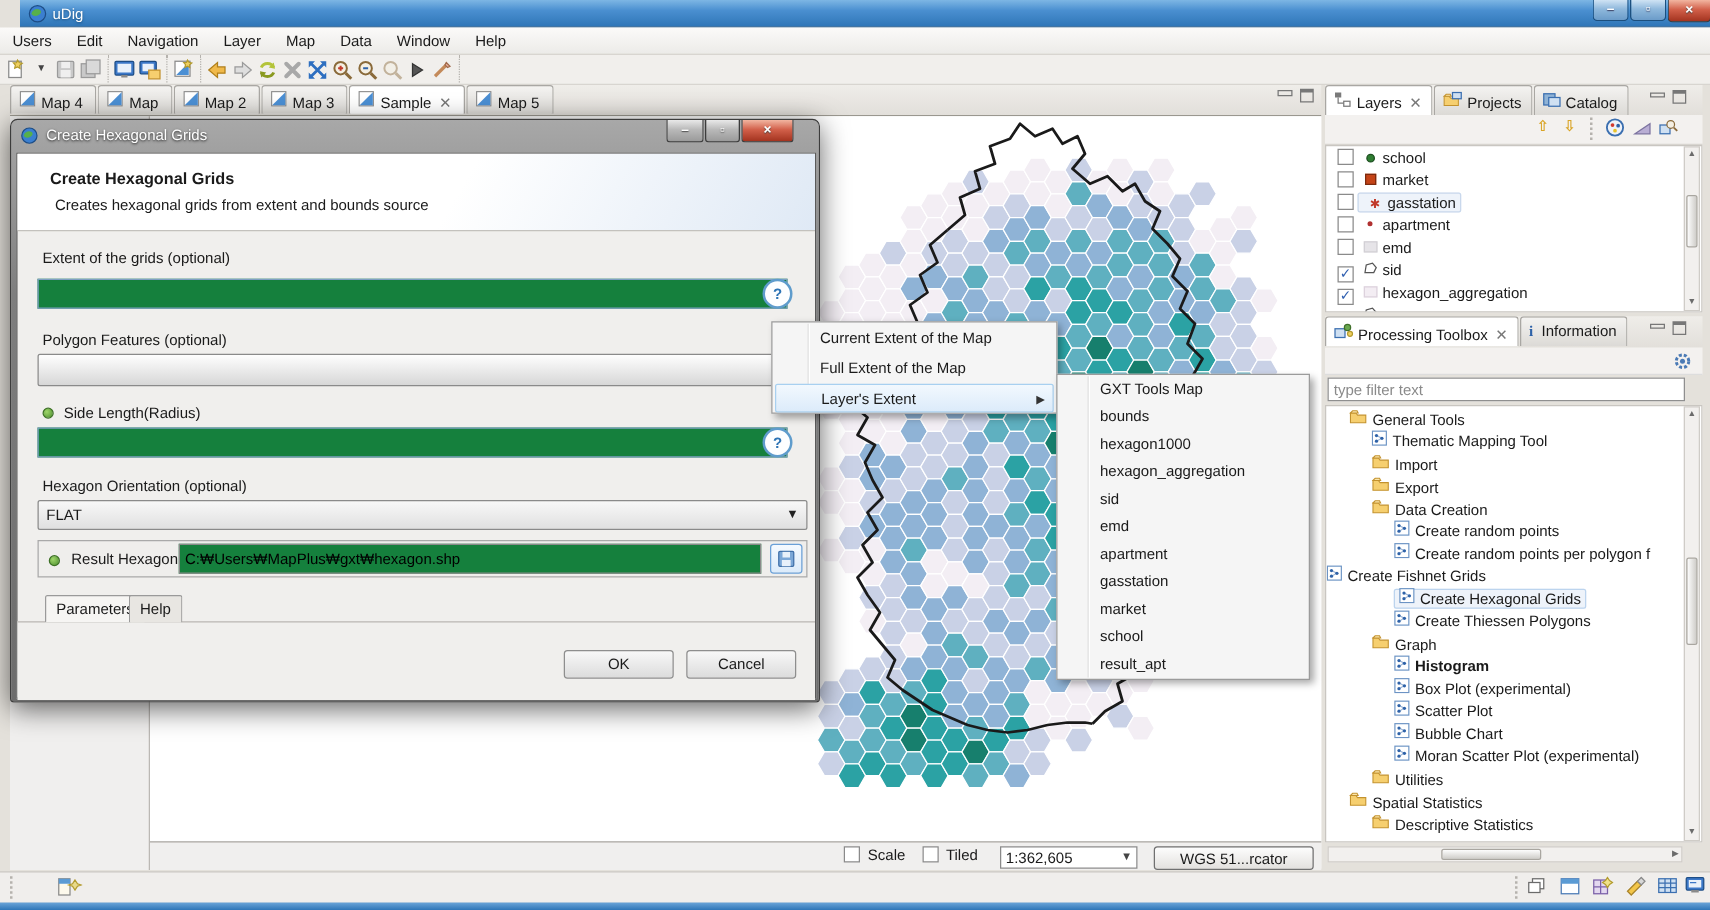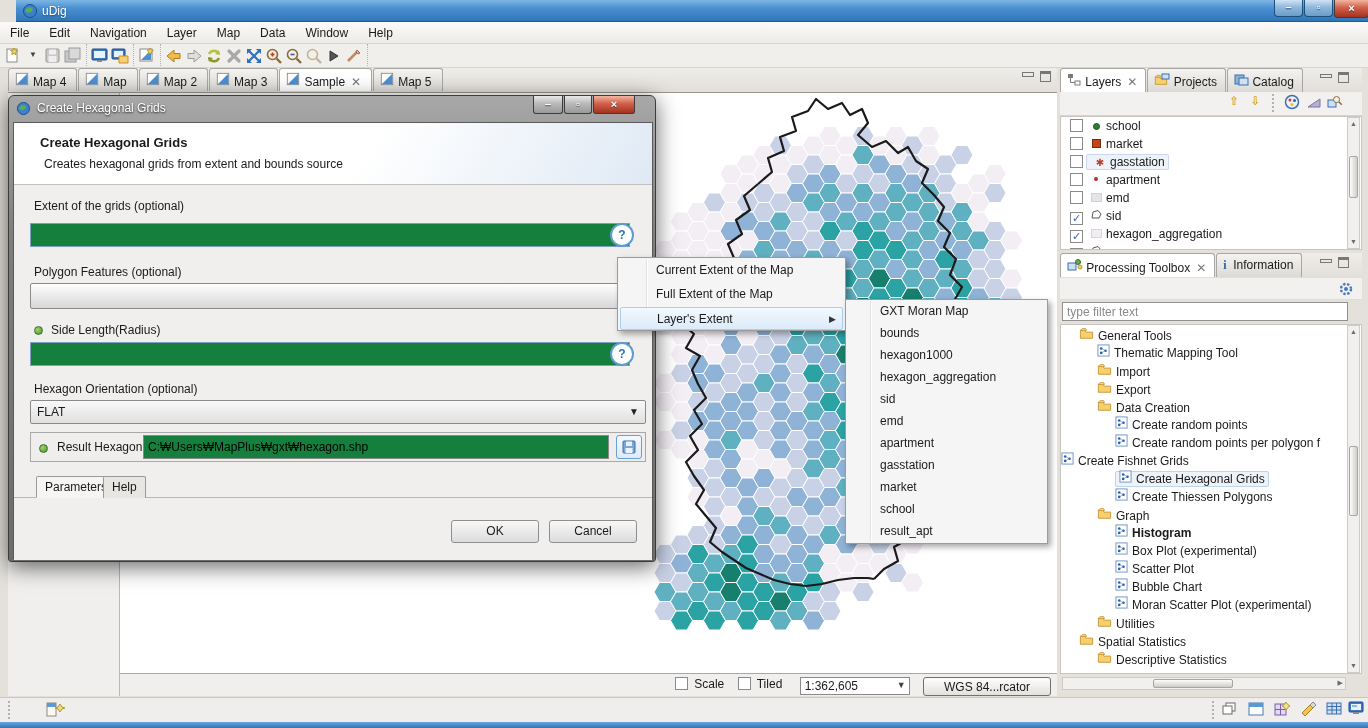--- a/index.html
+++ b/index.html
@@ -158,21 +158,21 @@
 <div id="titlebar" class="abs">
   <span class="abs" style="left:6px;top:3px"><svg width="16" height="16">
         <use href="#sym-globe"></use>
       </svg></span>
   <span id="title-text" class="abs">uDig</span>
   <span class="winbtn abs" style="left:1258px;width:29px">–</span>
   <span class="winbtn abs" style="left:1288px;width:29px">▫</span>
   <span class="winbtn close abs closefix dlgbtn" style="left:1318px;width:35px;border-radius:0 0 4px 4px">×</span>
 </div>
 
-<div id="menubar" class="abs"><span class="menu-item">File</span><span class="menu-item">Edit</span><span class="menu-item">Navigation</span><span class="menu-item">Layer</span><span class="menu-item">Map</span><span class="menu-item">Data</span><span class="menu-item">Window</span><span class="menu-item">Help</span></div>
+<div id="menubar" class="abs"><span class="menu-item">Users</span><span class="menu-item">Edit</span><span class="menu-item">Navigation</span><span class="menu-item">Layer</span><span class="menu-item">Map</span><span class="menu-item">Data</span><span class="menu-item">Window</span><span class="menu-item">Help</span></div>
 
 <div id="toolbar" class="abs"><span class="tgroup"><span class="ticon"><svg width="18" height="18">
           <rect x="3" y="2" width="10" height="13" fill="#fff" stroke="#8a8a8a"></rect>
           <path d="M10 1 l1.4 2 l2.4 .7 l-2 1.6 l.2 2.4 l-2 -1.2 l-2.2 1 l.5 -2.4 l-1.6 -1.8 l2.5 -.2 Z" fill="#f0d060" stroke="#b39b2e"></path>
         </svg></span><span class="ticon"><span style="color:#444;font-size:8px;line-height:20px">▼</span></span><span class="ticon"><svg width="18" height="18">
           <rect x="2" y="2" width="13" height="13" rx="1" fill="#c9c9c9" stroke="#9a9a9a"></rect>
           <rect x="5" y="2.5" width="7" height="5" fill="#efefef"></rect>
           <rect x="4.5" y="9" width="8" height="6" fill="#efefef"></rect>
         </svg></span><span class="ticon"><svg width="18" height="18">
           <rect x="1" y="4" width="11" height="11" fill="#c9c9c9" stroke="#9a9a9a"></rect>
@@ -722,21 +722,21 @@
     </svg>
   <div id="map-statusrow" class="abs">
     <span class="cbx"></span>
     <span>Scale</span>
     <span class="cbx" style="margin-left:10px"></span>
     <span>Tiled</span>
     <span id="scale-combo">
       <span>1:362,605</span>
       <span class="arr">▼</span>
     </span>
-    <span id="crs-button">WGS 84...rcator</span>
+    <span id="crs-button">WGS 51...rcator</span>
   </div>
 </div>
 
 <div class="abs panel-tabrow" style="left:1060px;top:68px;width:302px;height:24px" id="layers-tabrow"><span class="ptab active"><span><svg width="15" height="13">
           <rect x="1" y="1" width="5" height="4" fill="#7a7a7a"></rect>
           <rect x="8" y="8" width="5" height="4" fill="#fff" stroke="#7a7a7a"></rect>
           <path d="M3.5 5 v4.5 h4.5" fill="none" stroke="#7a7a7a"></path>
         </svg></span><span> Layers</span><span class="tabclose">✕</span></span><span class="ptab"><span><svg width="16" height="13">
           <use href="#sym-folder" width="14" height="13"></use>
           <rect x="8" y="1" width="7" height="5" fill="#cfe0f2" stroke="#3b6fb0"></rect>
@@ -932,21 +932,21 @@
       <span class="mtxt" style="left: 36px;">Full Extent of the  Map</span>
     </div>
     <div class="mitem hi" style="margin: 1px 2px;">
       <span class="mtxt" style="left: 36px;">Layer's Extent</span>
       <span class="subarrow">▶</span>
     </div>
   </div>
 <div class="abs menu" style="left:845px;top:299px;width:203px;height:245px;z-index:31" id="sub-menu">
   <span class="gutter" style="left:24px"></span>
 <div class="mitem" style="margin: 0px 2px; height: 22px;">
-      <span class="mtxt" style="left: 32px;">GXT Moran Map</span>
+      <span class="mtxt" style="left: 32px;">GXT Tools Map</span>
     </div>
     <div class="mitem" style="margin: 0px 2px; height: 22px;">
       <span class="mtxt" style="left: 32px;">bounds</span>
     </div>
     <div class="mitem" style="margin: 0px 2px; height: 22px;">
       <span class="mtxt" style="left: 32px;">hexagon1000</span>
     </div>
     <div class="mitem" style="margin: 0px 2px; height: 22px;">
       <span class="mtxt" style="left: 32px;">hexagon_aggregation</span>
     </div>

